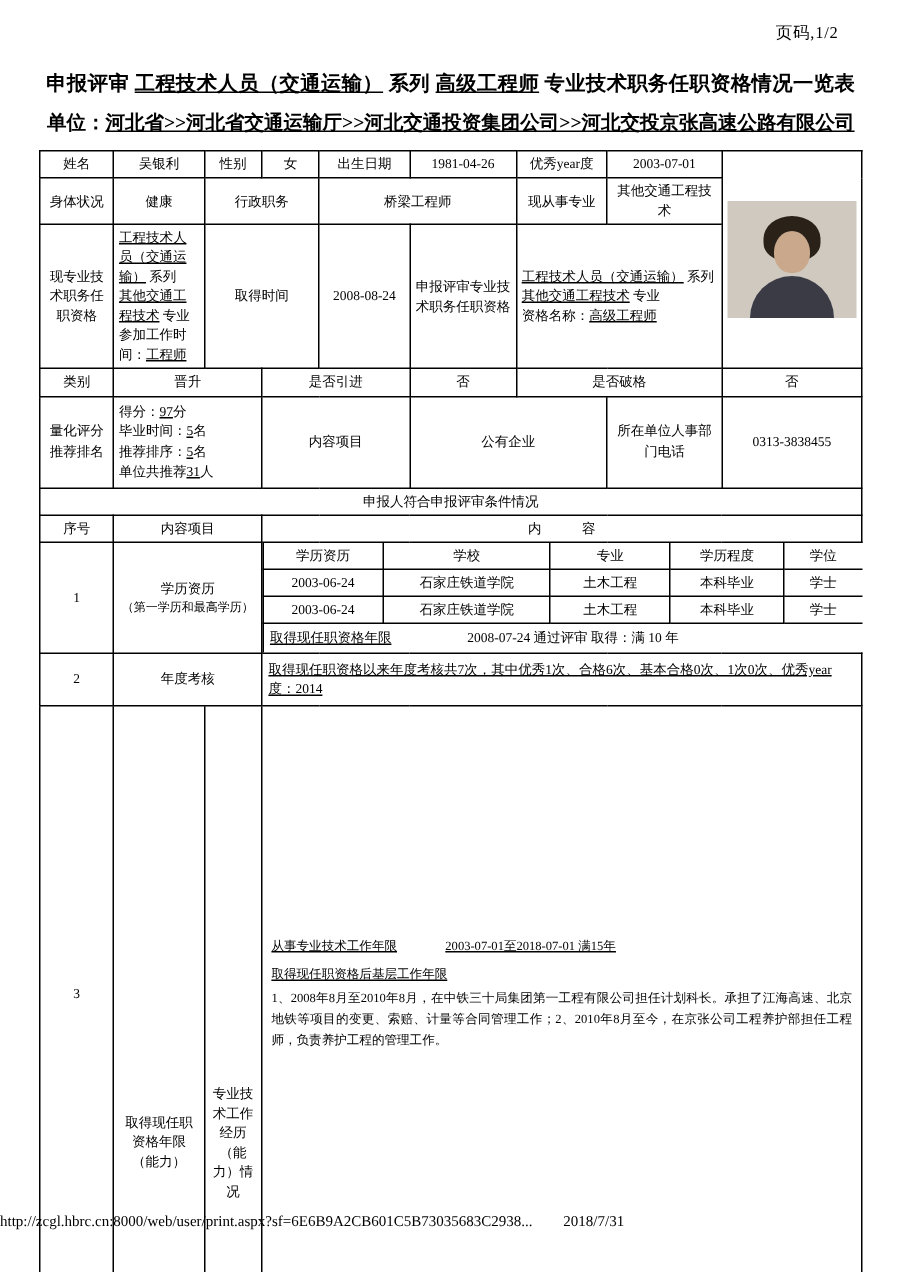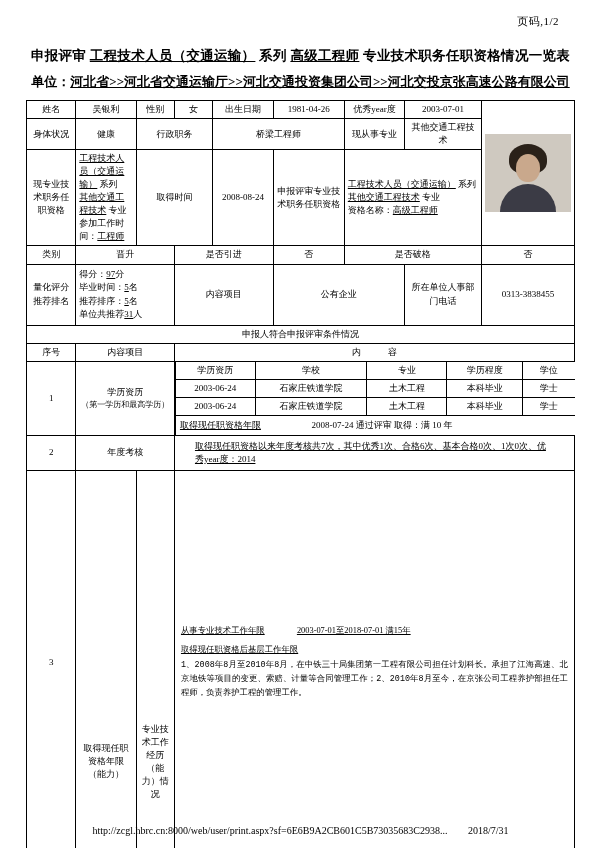--- a/index.html
+++ b/index.html
@@ -82,30 +82,30 @@
   }
   .photo .body{
     position:absolute;
     left:50%;bottom:0;
     transform:translateX(-50%);
     width:56px;height:28px;
     border-radius:28px 28px 0 0;
     background:#3b3b45;
   }
   .blockcell{ vertical-align:top; }
-  .just{ text-align:justify; line-height:1.65;font-family:Liberation Mono, monospace; }
+  .just{ text-align:justify; line-height:1.65; }
   .vert{
     text-align:center;
     line-height:1.5;
   }
   .footer{
     position:absolute;
-    left:0;bottom:12px;
+    left:0;bottom:28px;
     width:601px;
-    text-align:center;
+    text-align:left;
     font-size:10px;
     font-family:"Liberation Serif", serif;
   }
   .footer .url{ margin-right:18px; }
 </style>
 </head>
 <body>
 
 <div class="page">
 
@@ -265,21 +265,21 @@
             </td>
           </tr>
         </tbody>
             </table>
       </td>
     </tr>
 
     <tr>
       <td class="c">2</td>
       <td colspan="2" class="c">年度考核</td>
-      <td colspan="6" class="l small" style="padding:4px 20px">
+      <td colspan="6" class="l small" style="padding:4px 4px">
         <span class="u">取得现任职资格以来年度考核共7次，其中优秀1次、合格6次、基本合格0次、1次0次、优秀year度：2014</span>
       </td>
     </tr>
 
     <tr>
       <td class="c" style="height:380px">3</td>
       <td class="c small blockcell" style="padding-top:200px">
         <div>取得现任职资格年限</div>
         <div>（能力）</div>
       </td>

